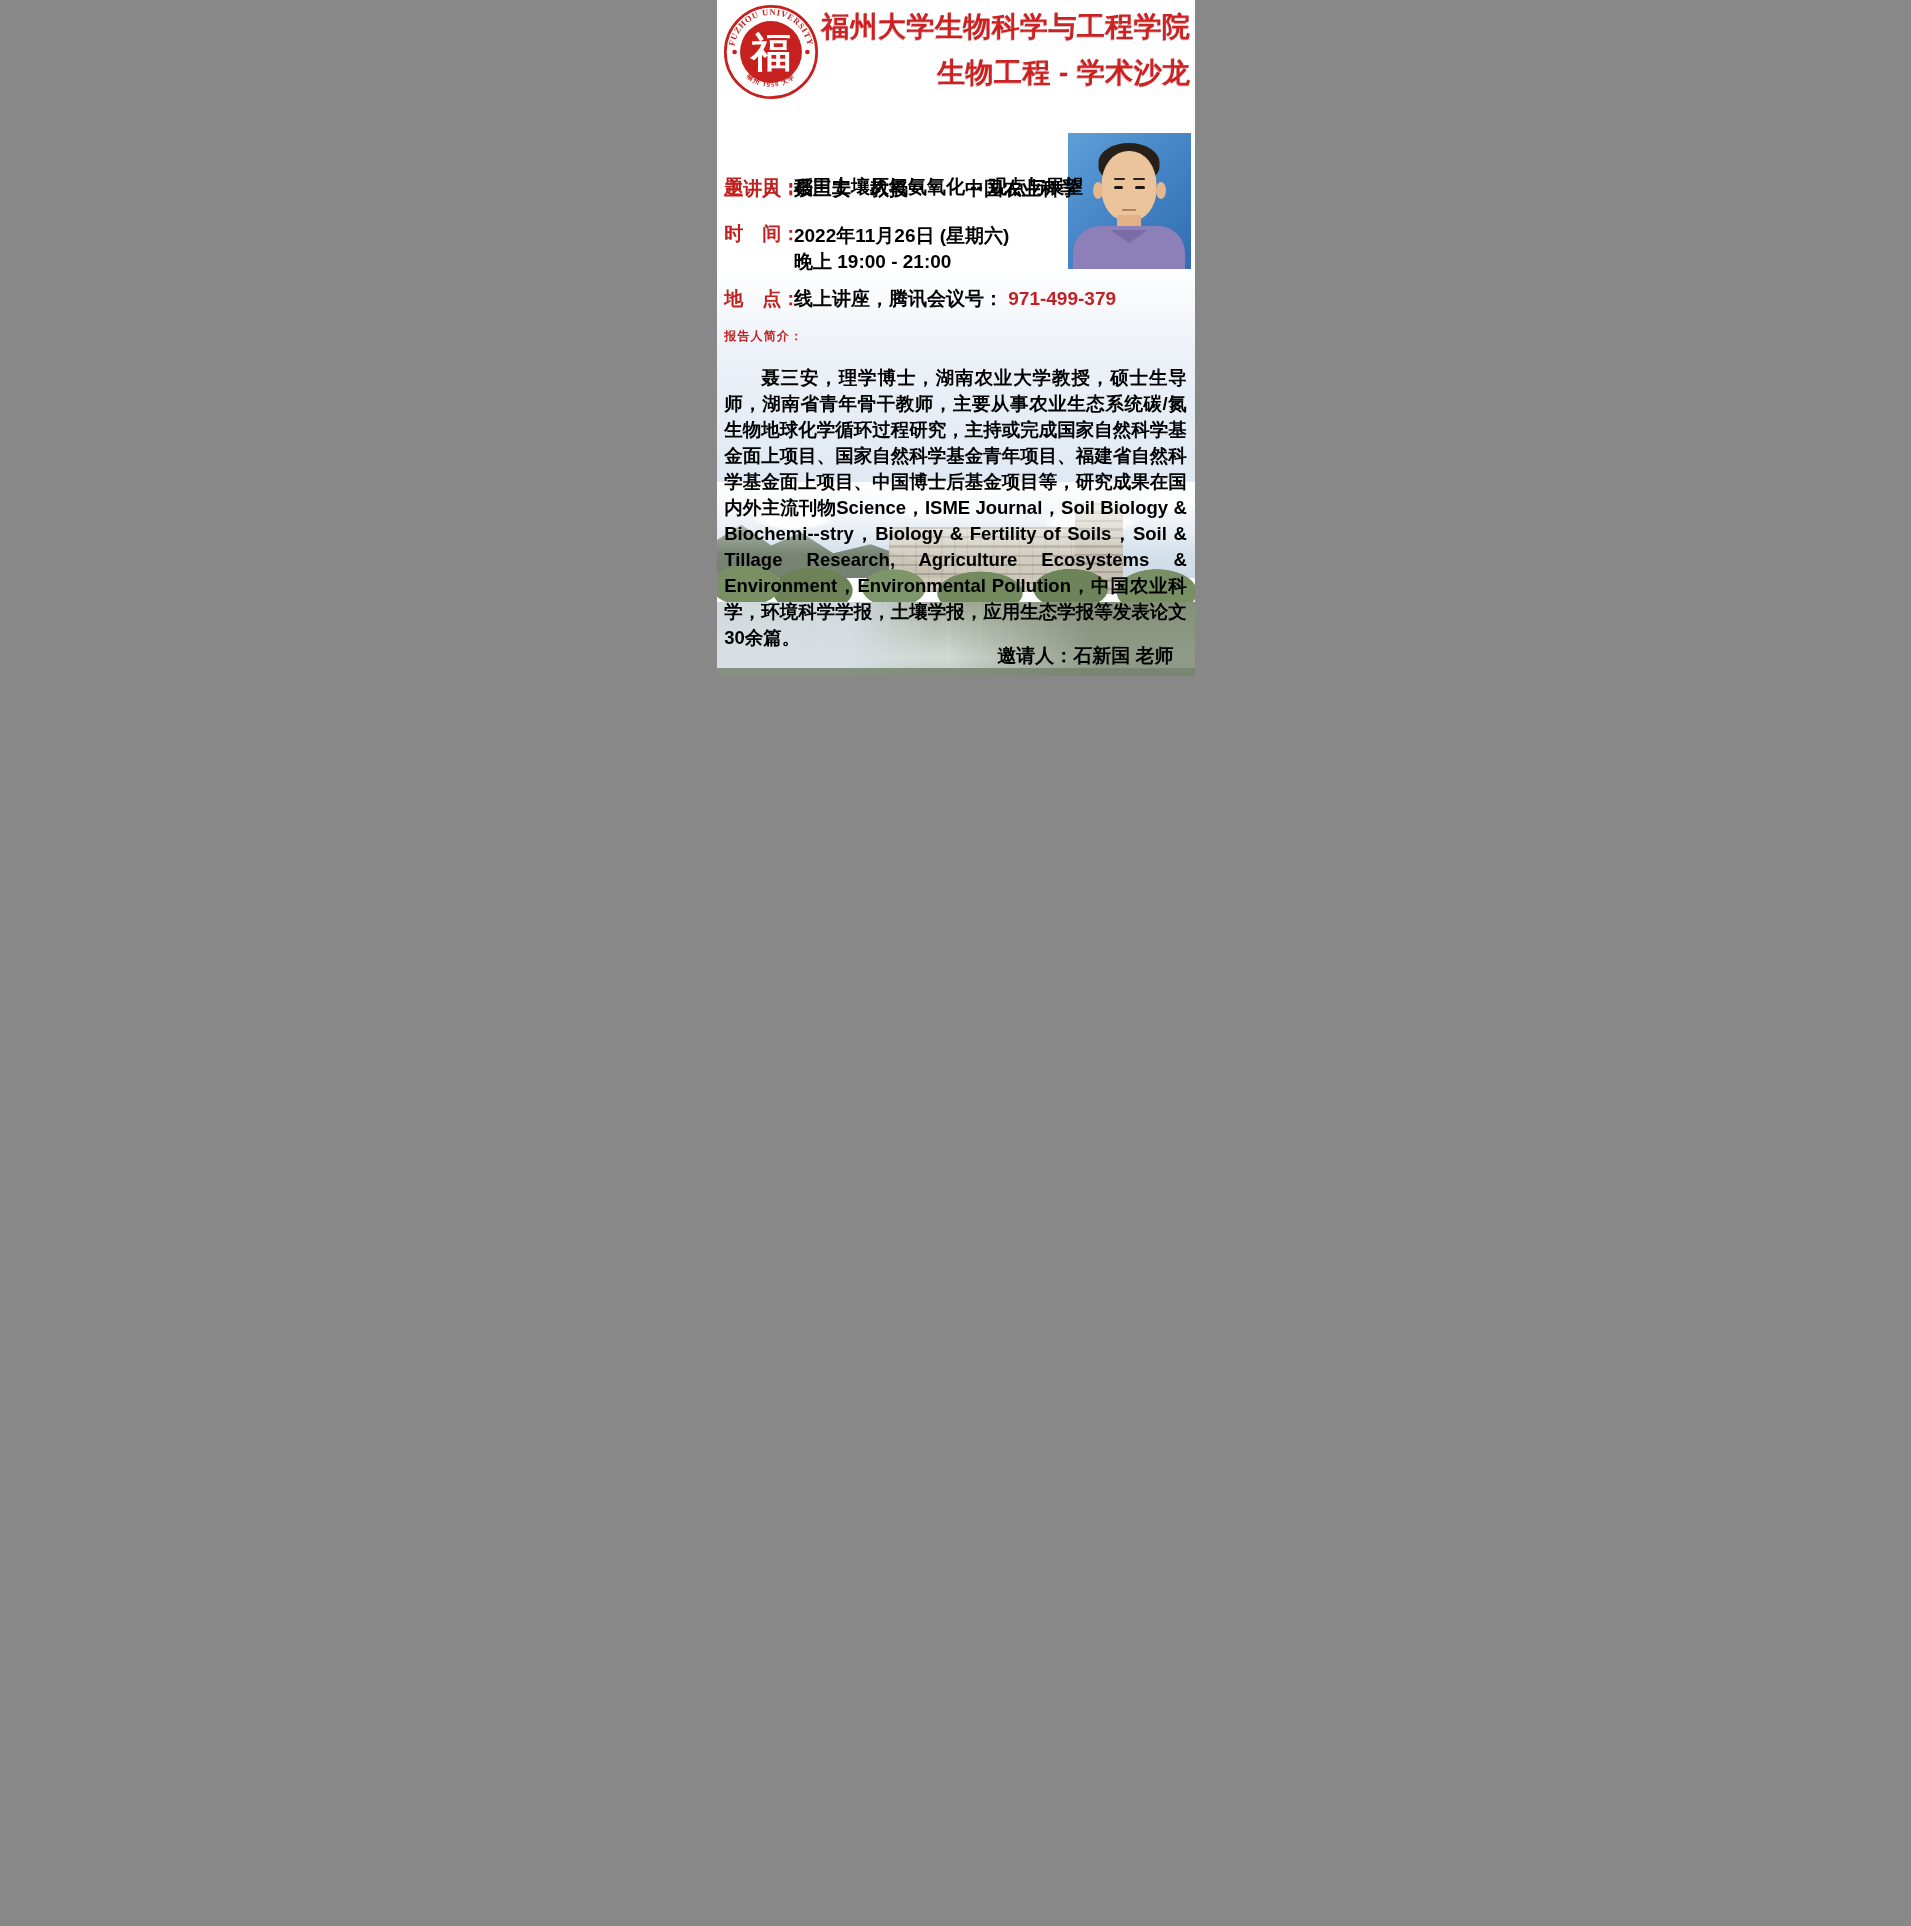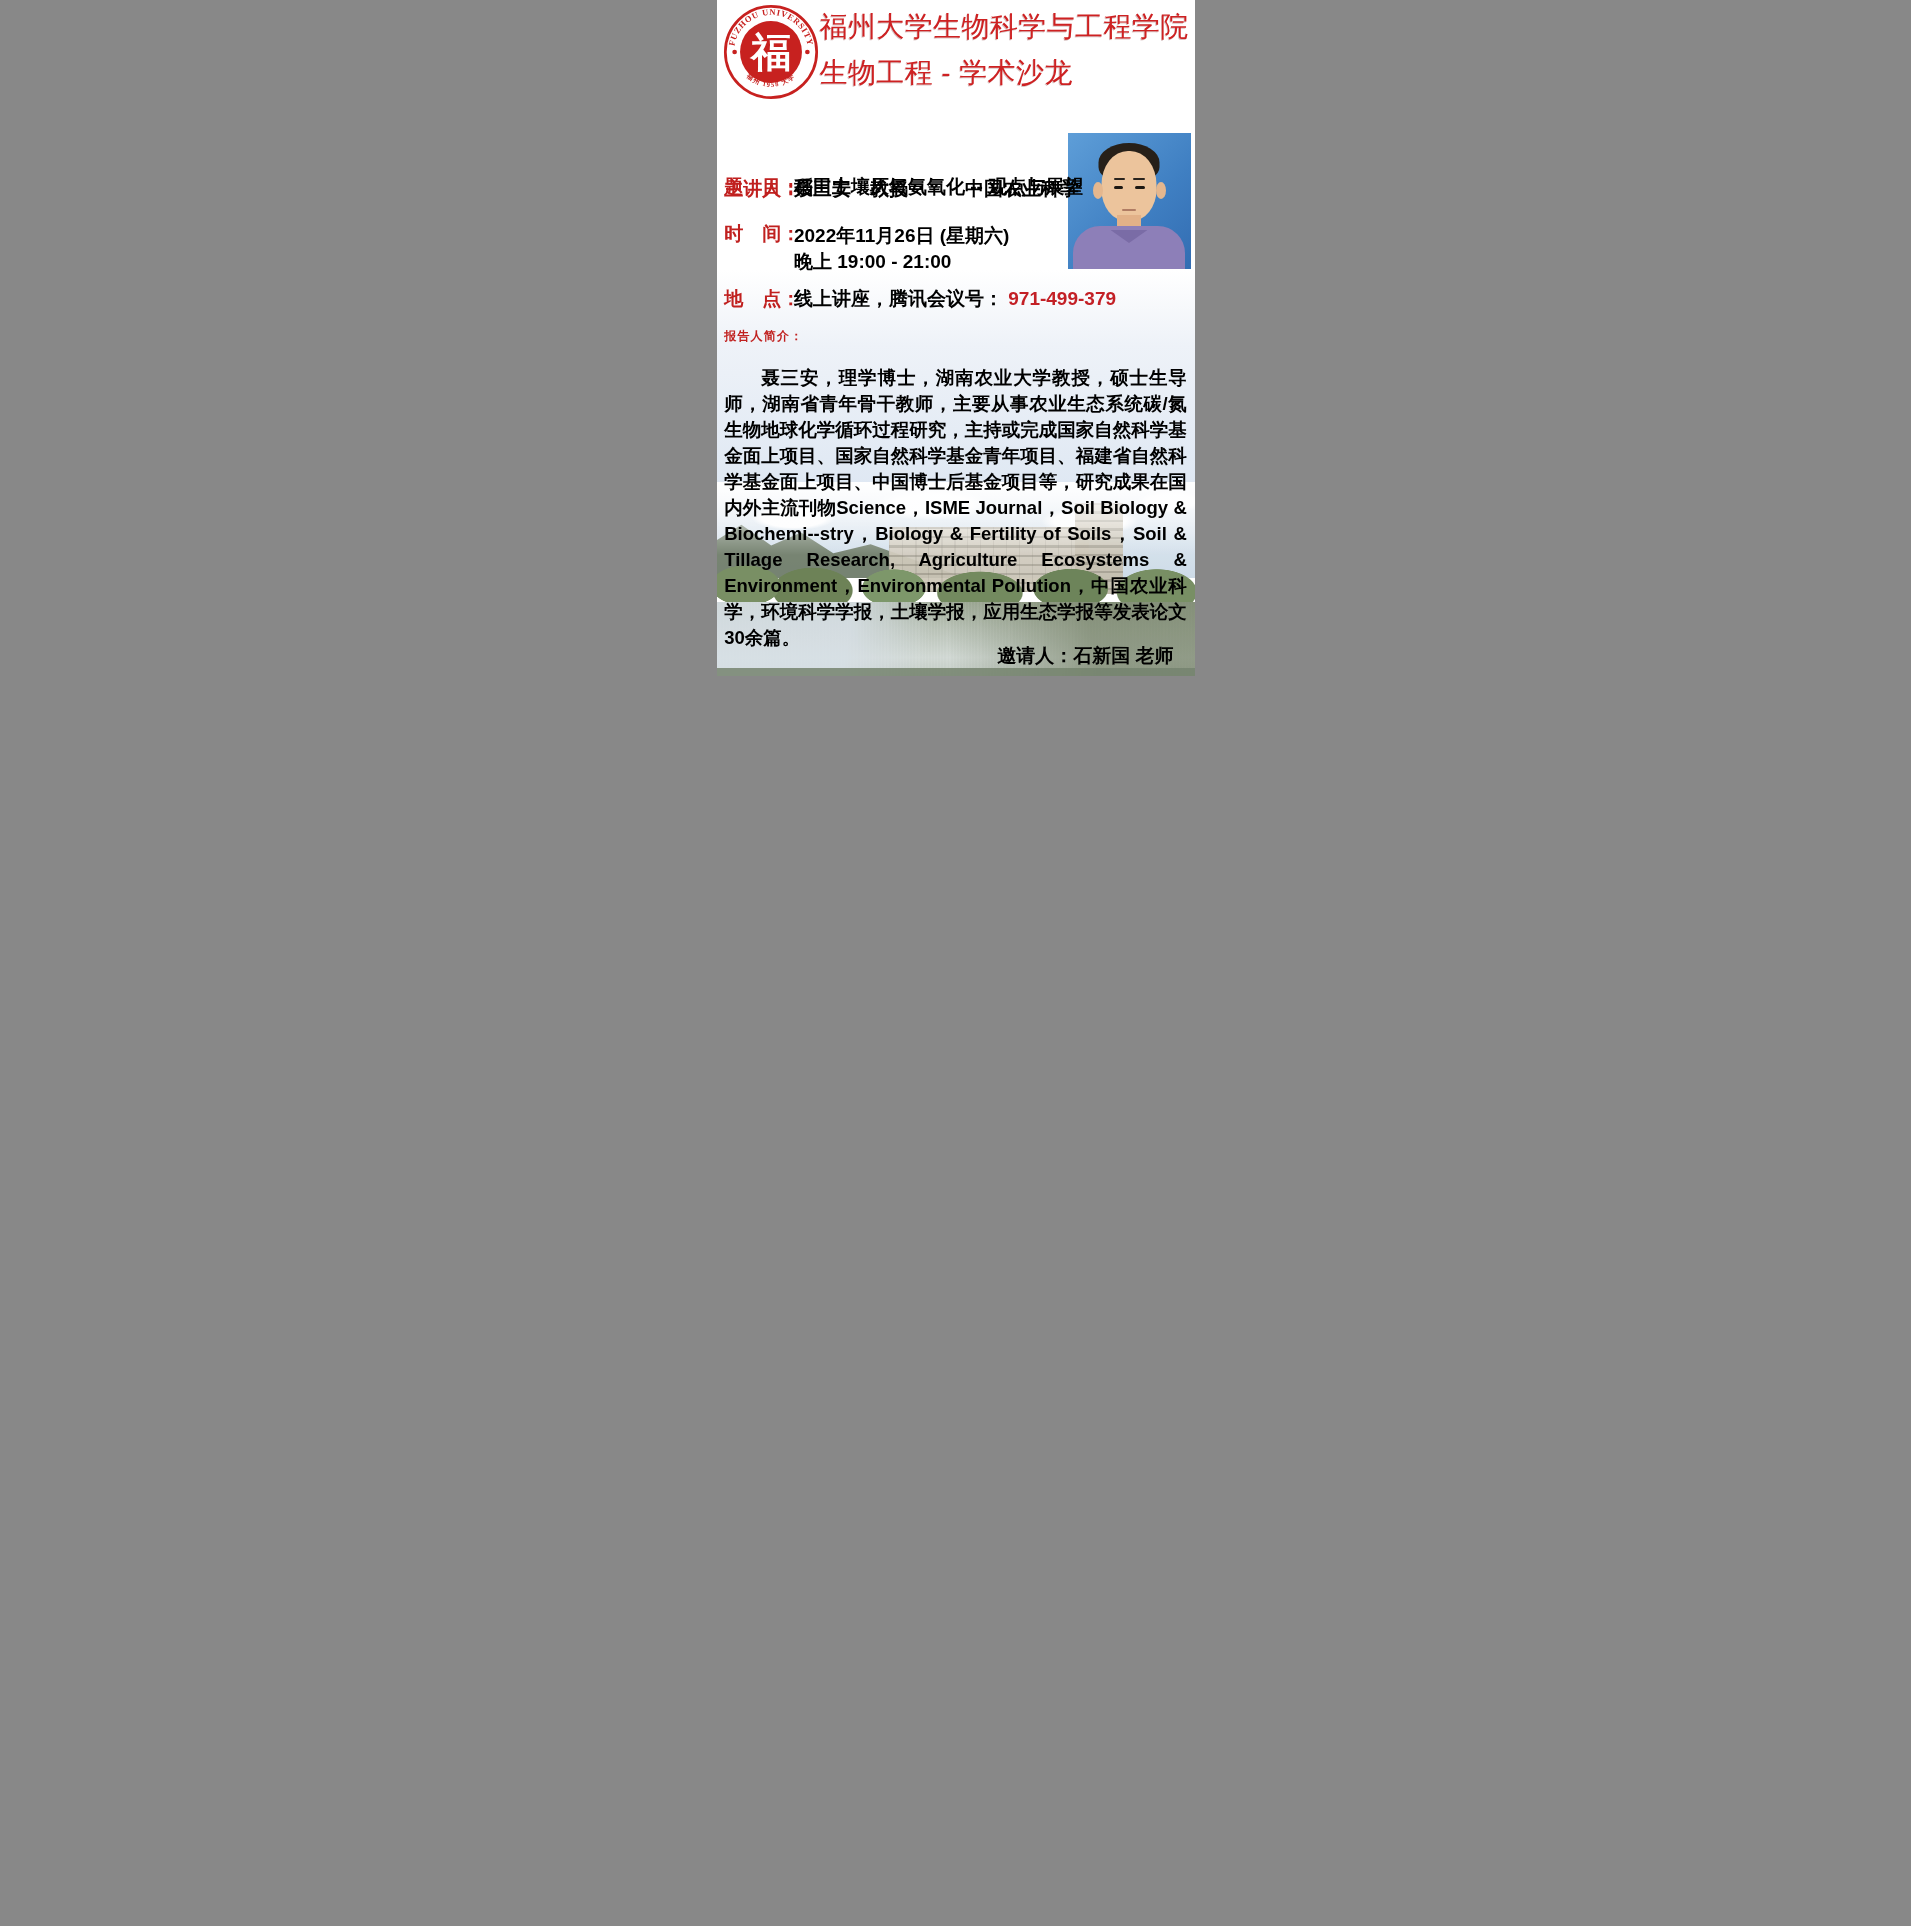--- a/index.html
+++ b/index.html
@@ -42,22 +42,22 @@
     linear-gradient(100deg,rgba(208,218,226,.85) 0 28%,rgba(208,218,226,0) 45%),
     linear-gradient(262deg,rgba(94,108,78,.75) 0 22%,rgba(94,108,78,0) 52%),
     repeating-linear-gradient(90deg,rgba(255,255,255,.07) 0 1.2px,rgba(0,0,0,0) 1.2px 3.1px);}
   .photo-bg .shore{position:absolute;left:0;bottom:0;width:100%;height:8.5px;background:#57684f;opacity:.85;}
   .photo-bg .fade-top{position:absolute;left:0;top:0;width:100%;height:73px;
     background:linear-gradient(180deg,#ffffff 0%,rgba(255,255,255,0) 100%);}
   .photo-bg .veil{position:absolute;inset:0;background:rgba(255,255,255,.18);}
   
   .logo{position:absolute;left:6.2px;top:3.9px;width:96px;height:96px;}
   
-  .title1,.title2{position:absolute;left:103px;width:371px;text-align:left;
-    font-weight:normal;color:#ce2122;font-size:28px;line-height:1.1;letter-spacing:0.4px;
+  .title1,.title2{position:absolute;left:103px;width:371px;text-align:right;
+    font-weight:bold;color:#ce2122;font-size:28px;line-height:1.1;letter-spacing:0.4px;
     text-shadow:-0.8px 0.8px 0 rgba(100,10,10,.25);white-space:nowrap;}
   .title1{top:12.3px;}
   .title2{top:58px;}
   
   .row{position:absolute;left:7.7px;display:flex;align-items:flex-start;
     font-weight:bold;font-size:19px;line-height:1.2;color:#000;white-space:nowrap;}
   .row .lbl{display:inline-block;width:59px;color:#c0201f;
     text-align:justify;text-align-last:justify;margin-right:10.8px;flex:0 0 auto;}
   .row-topic{top:133px;margin-top:43px;}
   .row-speaker{top:178px;}

